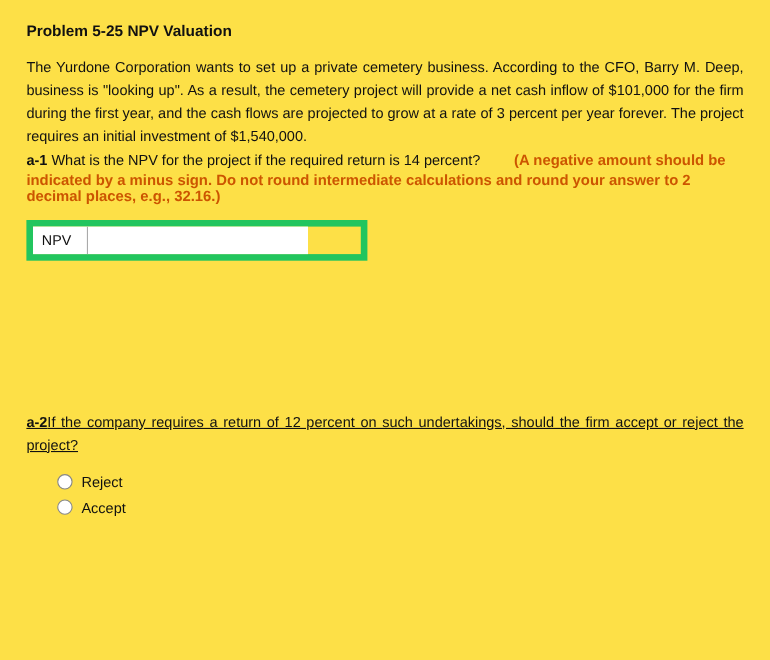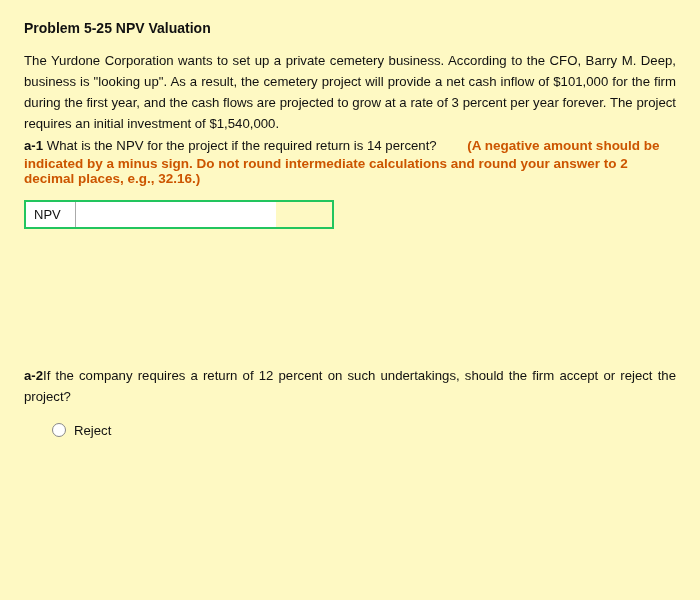--- a/index.html
+++ b/index.html
@@ -12,21 +12,21 @@
       background-color: #f0f0f0;
       font-family: Arial, sans-serif;
       font-size: 13.5px;
       color: #111;
       width: 700px;
       height: 600px;
       overflow: hidden;
     }
 
     .page-container {
-      background-color: #fef9c3;
+      background-color: #fde047;
       width: 700px;
       min-height: 600px;
       padding: 20px 24px 24px 24px;
     }
 
     .problem-title {
       font-weight: bold;
       font-size: 14px;
       margin-bottom: 14px;
     }
@@ -58,21 +58,21 @@
       font-weight: bold;
       color: #cc5500;
       margin-left: 27px;
     }
 
     .npv-input-row {
       display: flex;
       align-items: center;
       margin-top: 14px;
       margin-bottom: 6px;
-      border: 2px solid #22c55e;
+      border: 6px solid #22c55e;
       width: 310px;
     }
 
     .npv-label {
       font-size: 13px;
       padding: 5px 8px;
       background-color: #fff;
       border-right: 1px solid #aaa;
       min-width: 50px;
       color: #111;
@@ -89,20 +89,21 @@
 
     .spacer {
       height: 130px;
     }
 
     .sub-question-a2 {
       font-size: 13.2px;
       line-height: 1.6;
       margin-bottom: 16px;
       text-align: justify;
+      text-decoration: underline;
     }
 
     .radio-group {
       margin-left: 28px;
       display: flex;
       flex-direction: column;
       gap: 8px;
     }
 
     .radio-item {
@@ -149,15 +150,19 @@
 
   <div class="sub-question-a2">
     <span class="sub-question-label">a-2</span><span>If the company requires a return of 12 percent on such undertakings, should the firm accept or reject the project?</span>
   </div>
 
   <div class="radio-group">
     <label class="radio-item">
       <span class="radio-circle"></span>
       <span>Reject</span>
     </label>
+    <label class="radio-item">
+      <span class="radio-circle"></span>
+      <span>Accept</span>
+    </label>
   </div>
 
 </div>
 
 </body></html>

